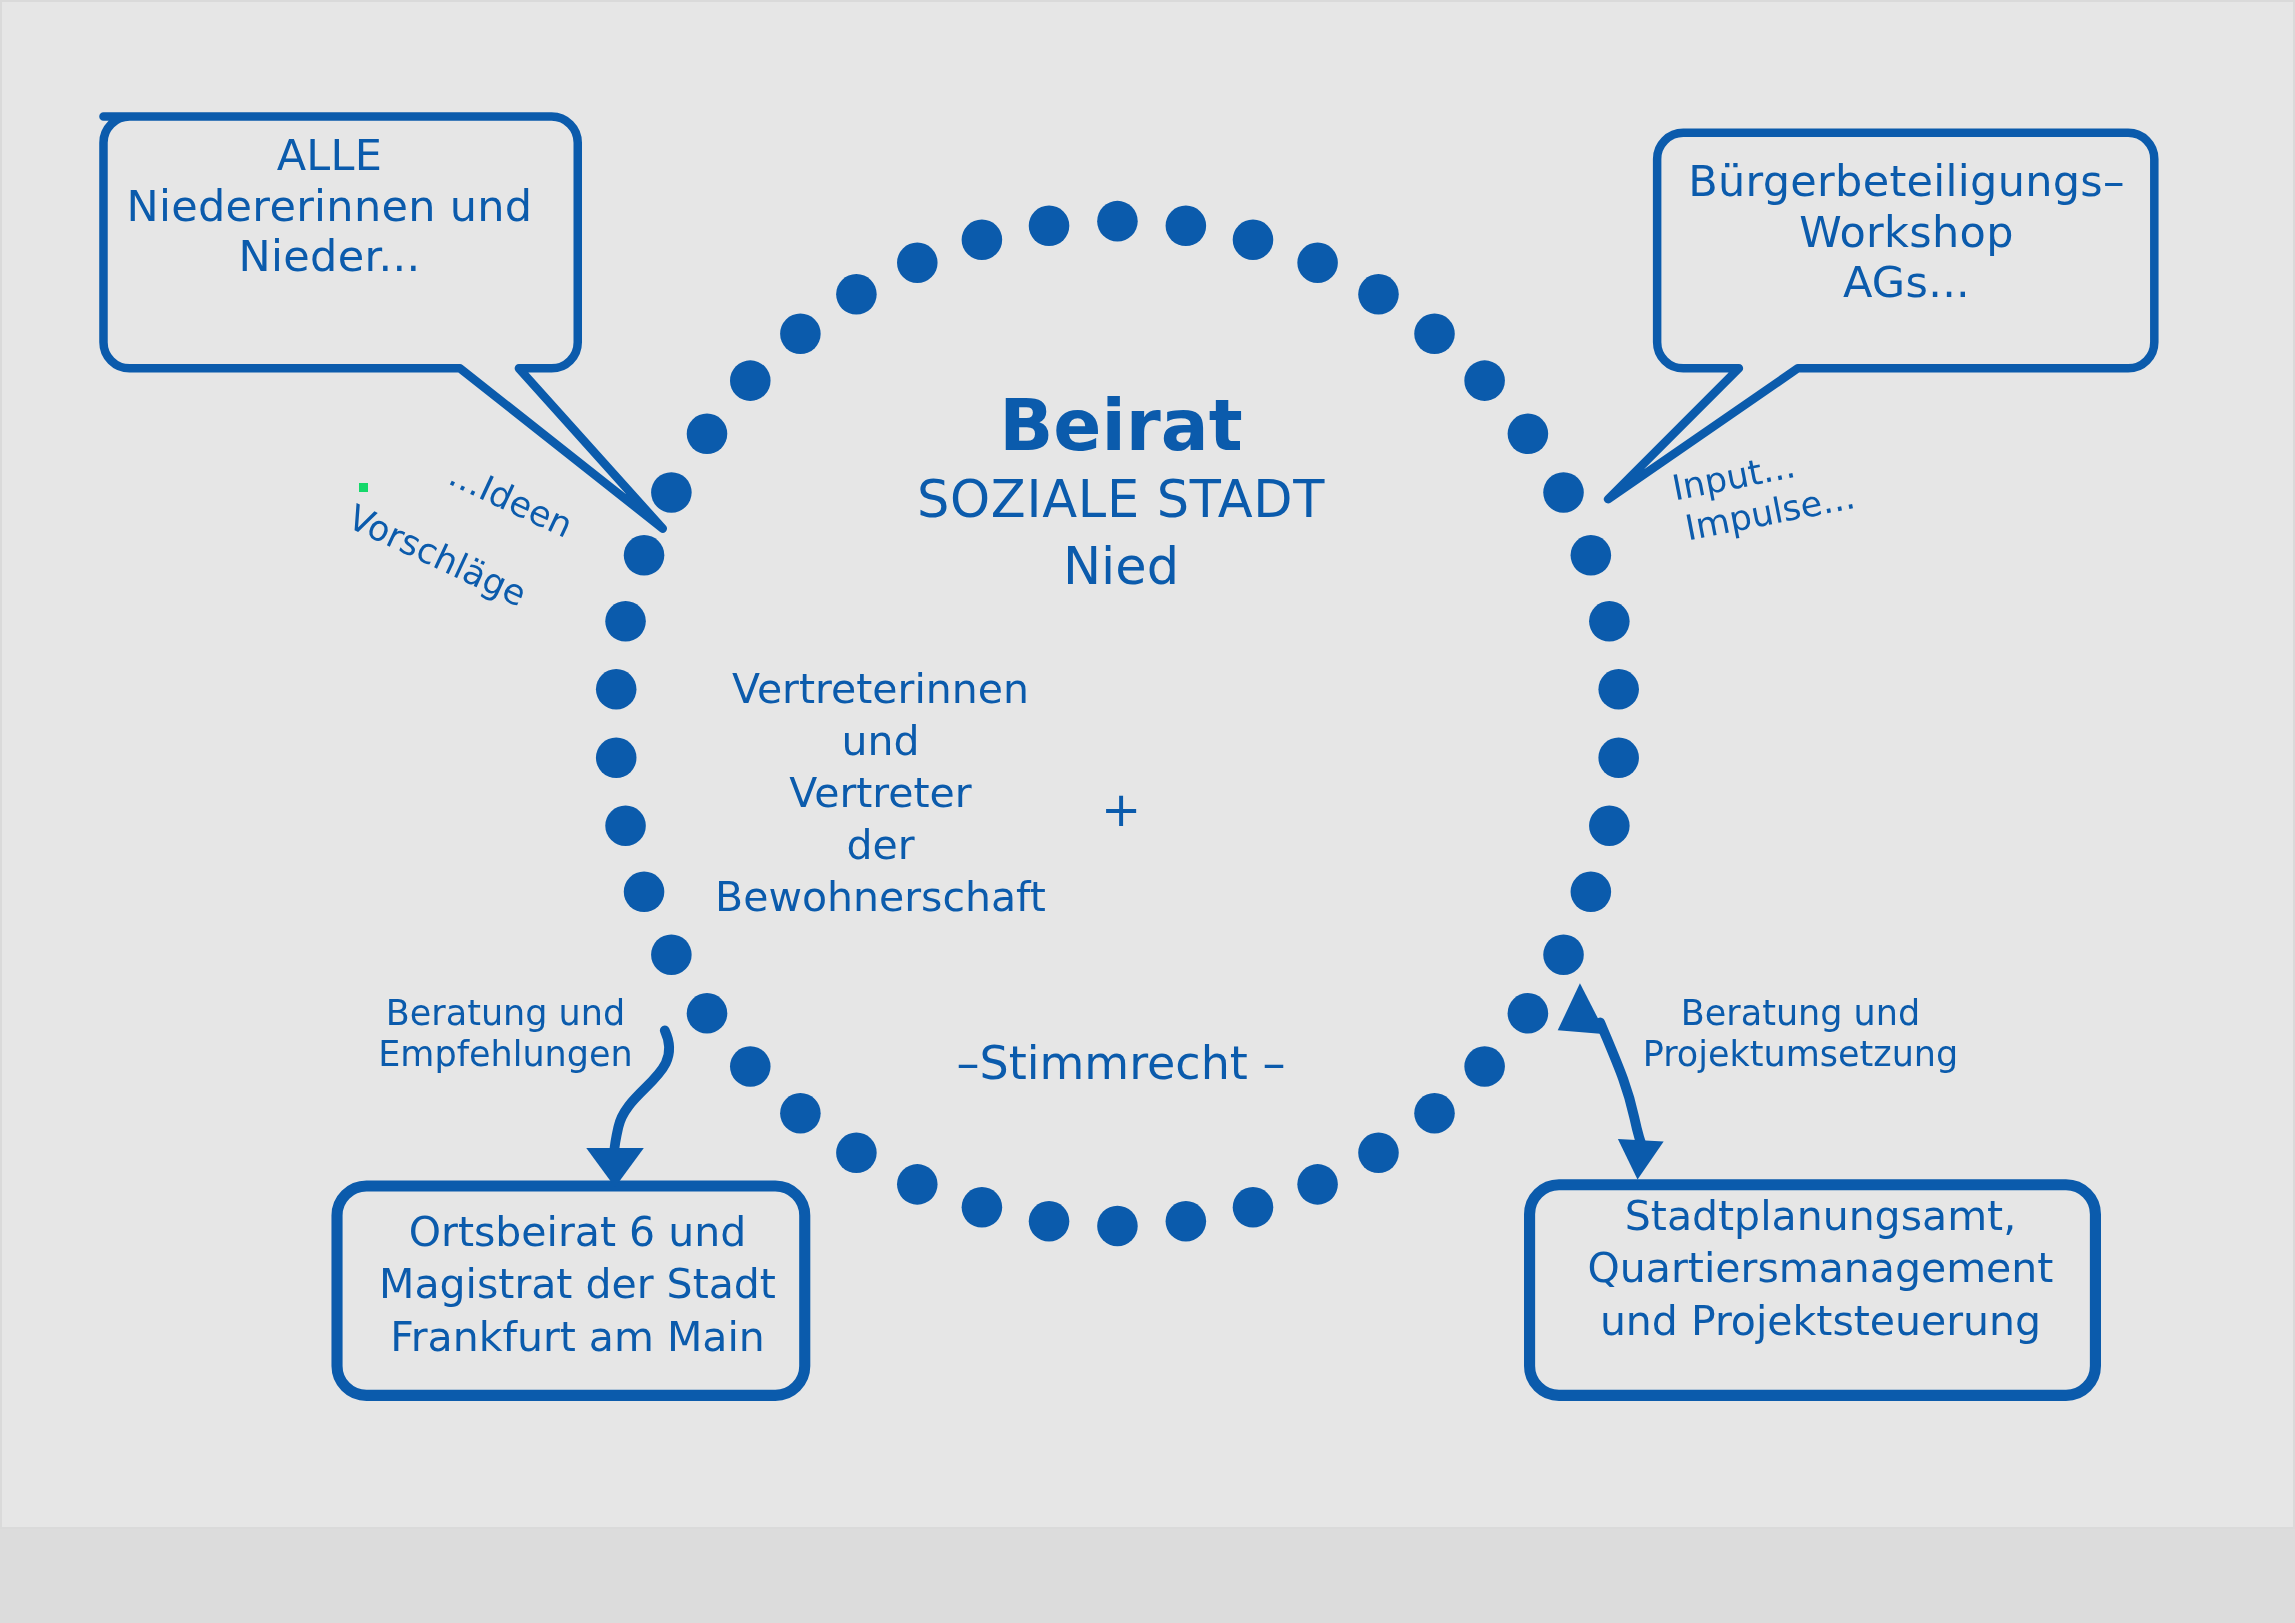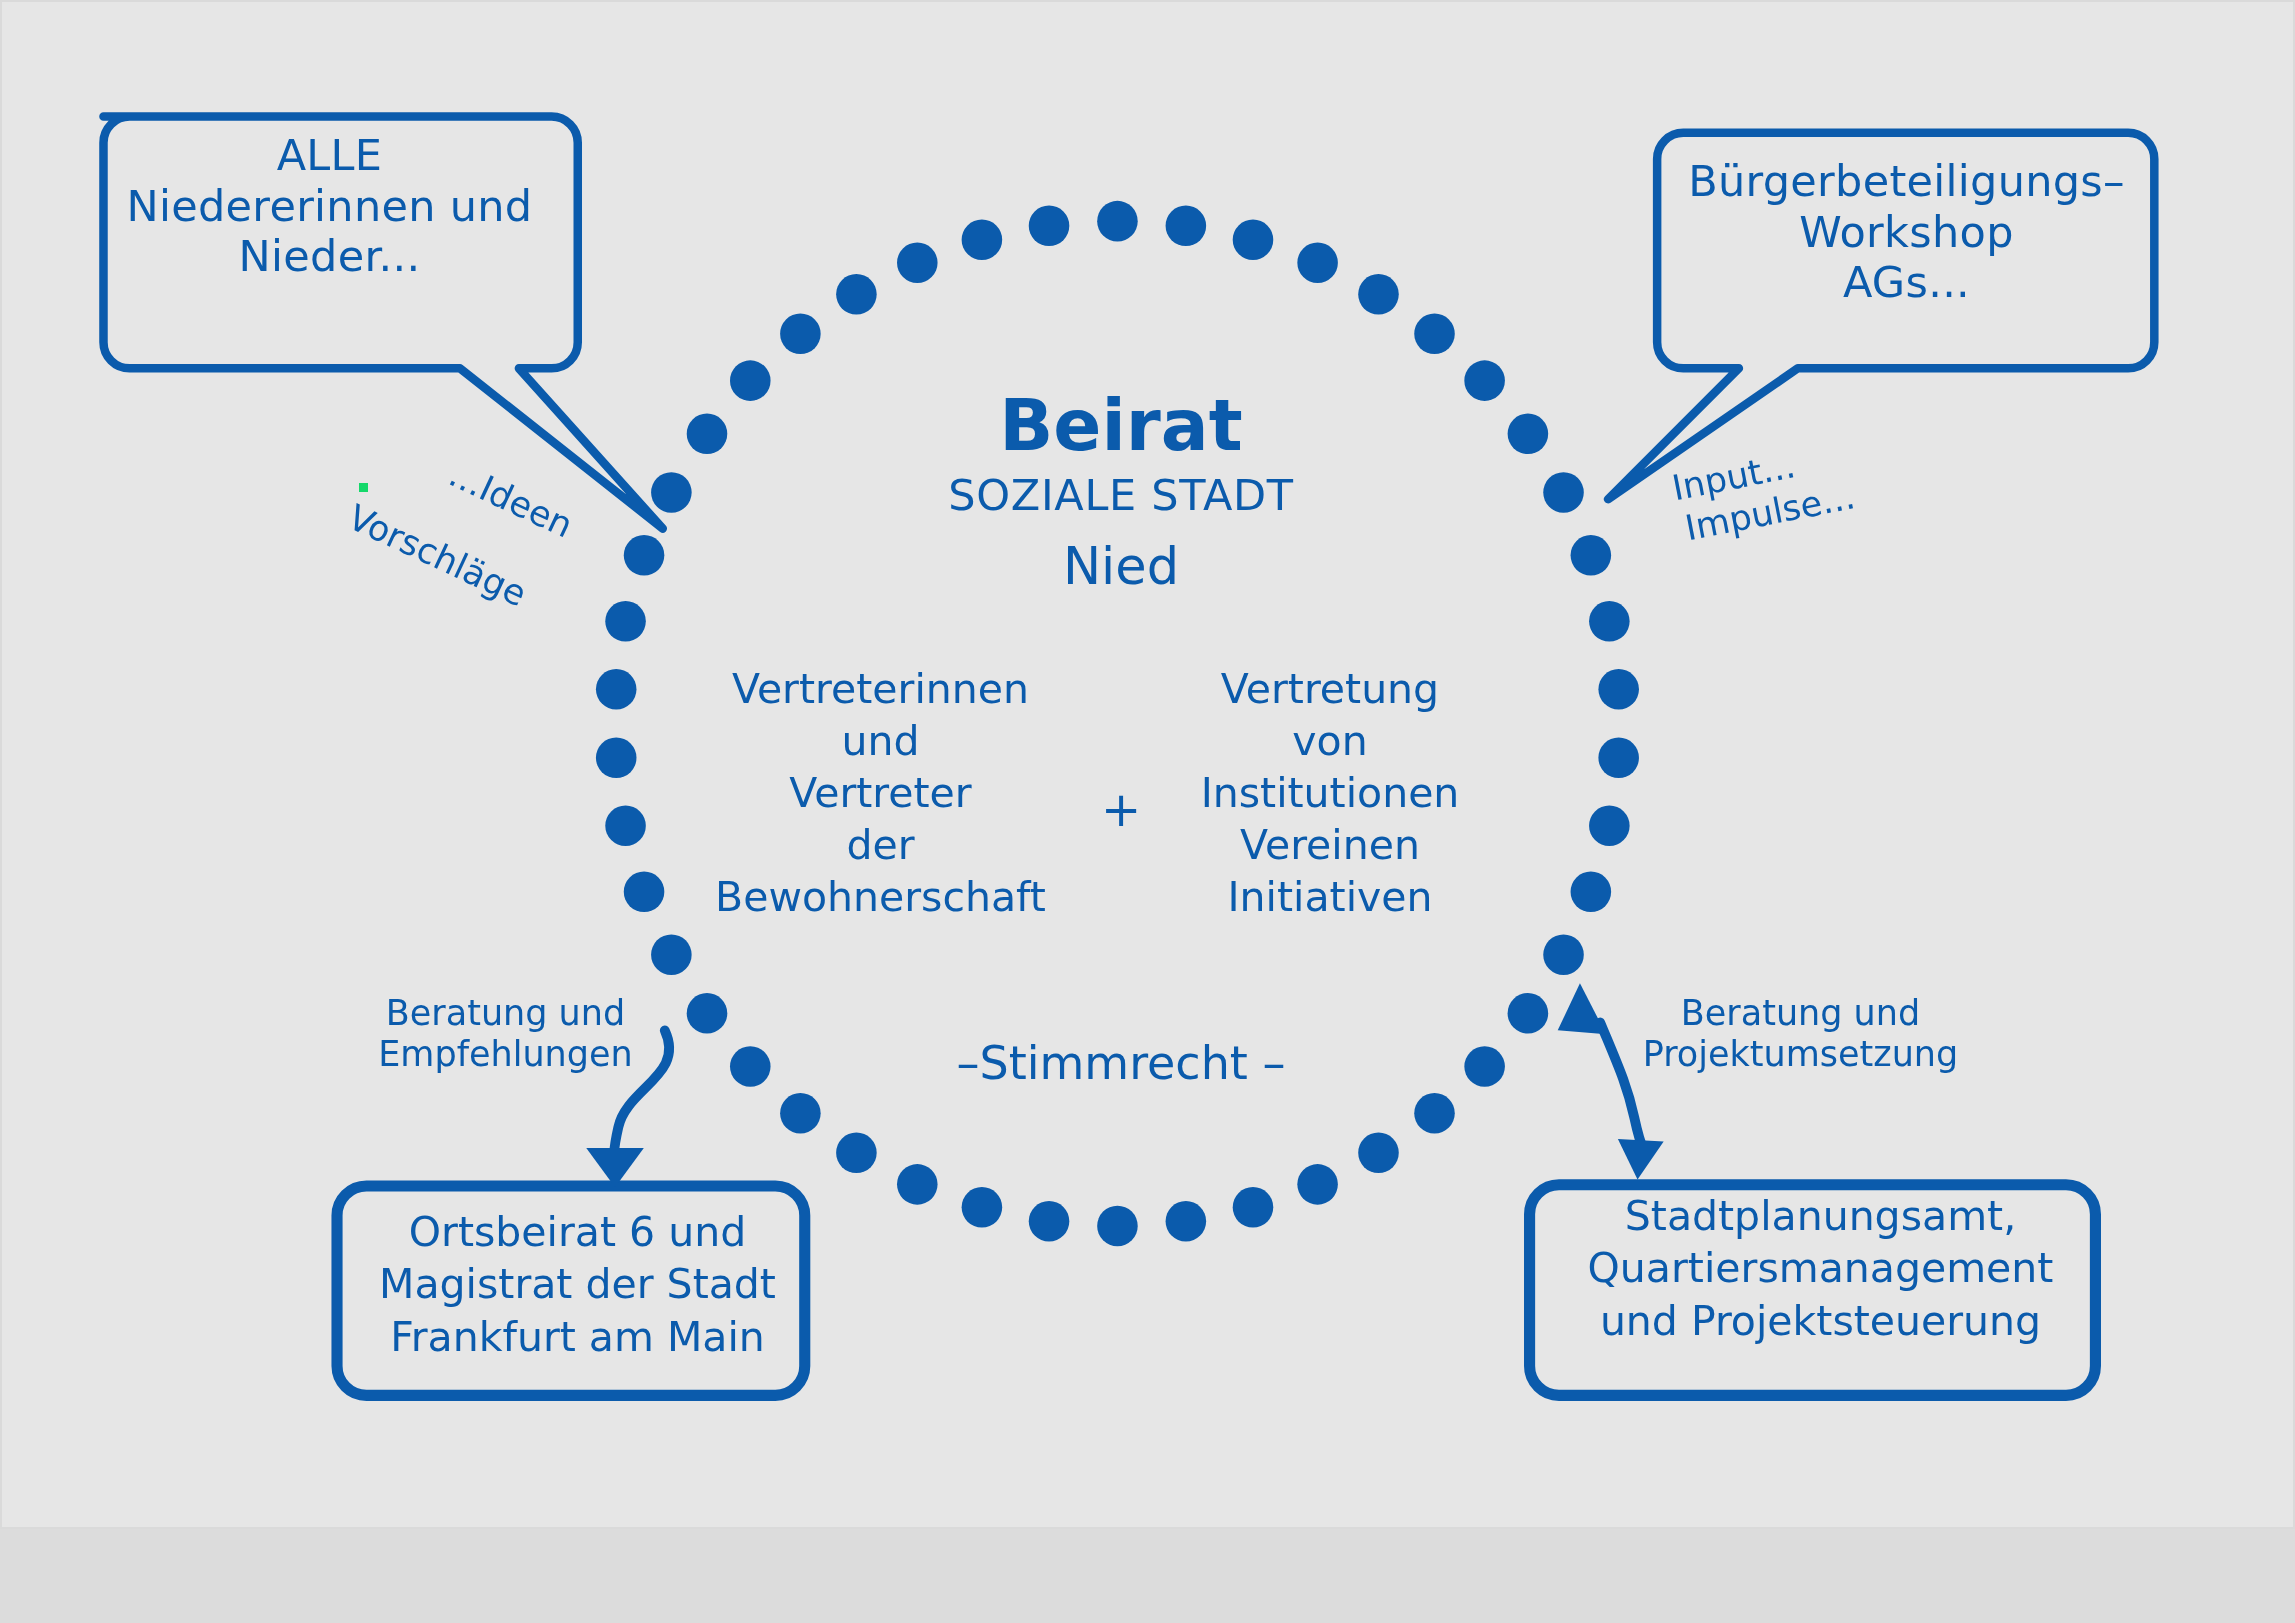--- a/index.html
+++ b/index.html
@@ -43,21 +43,21 @@
 
   
   #beirat-title {
     left: 805px; top: 382px; width: 628px;
     font-size: 71px;
     font-weight: bold;
     letter-spacing: 0px;
   }
   #beirat-sub1 {
     left: 805px; top: 468px; width: 628px;
-    font-size: 43px;
+    font-size: 51px;
     letter-spacing: 0.7px;
   }
   #beirat-sub2 {
     left: 805px; top: 535px; width: 628px;
     font-size: 51px;
   }
 
   #col-left {
     left: 705px; top: 661px; width: 347px;
     font-size: 41px;
@@ -264,25 +264,20 @@
   <div class="txt" id="col-left">Vertreterinnen
 und
 Vertreter
 der
 Bewohnerschaft</div>
 
   <div class="txt" id="beirat-sub2">Nied</div>
 
   <div class="txt" id="plus-sign">+</div>
 
-  <div class="txt" id="col-right">Vertretung
-von
-Institutionen
-Vereinen
-Initiativen</div>
 
   <div class="txt" id="stimmrecht">–Stimmrecht  –</div>
 
   <div id="ann-green-dot" class="txt"></div>
 
   <div class="txt" id="ann-ideen">...Ideen</div>
 
   <div class="txt" id="ann-vorschlaege">Vorschläge</div>
 
   <div class="txt" id="ann-input">Input...</div>

